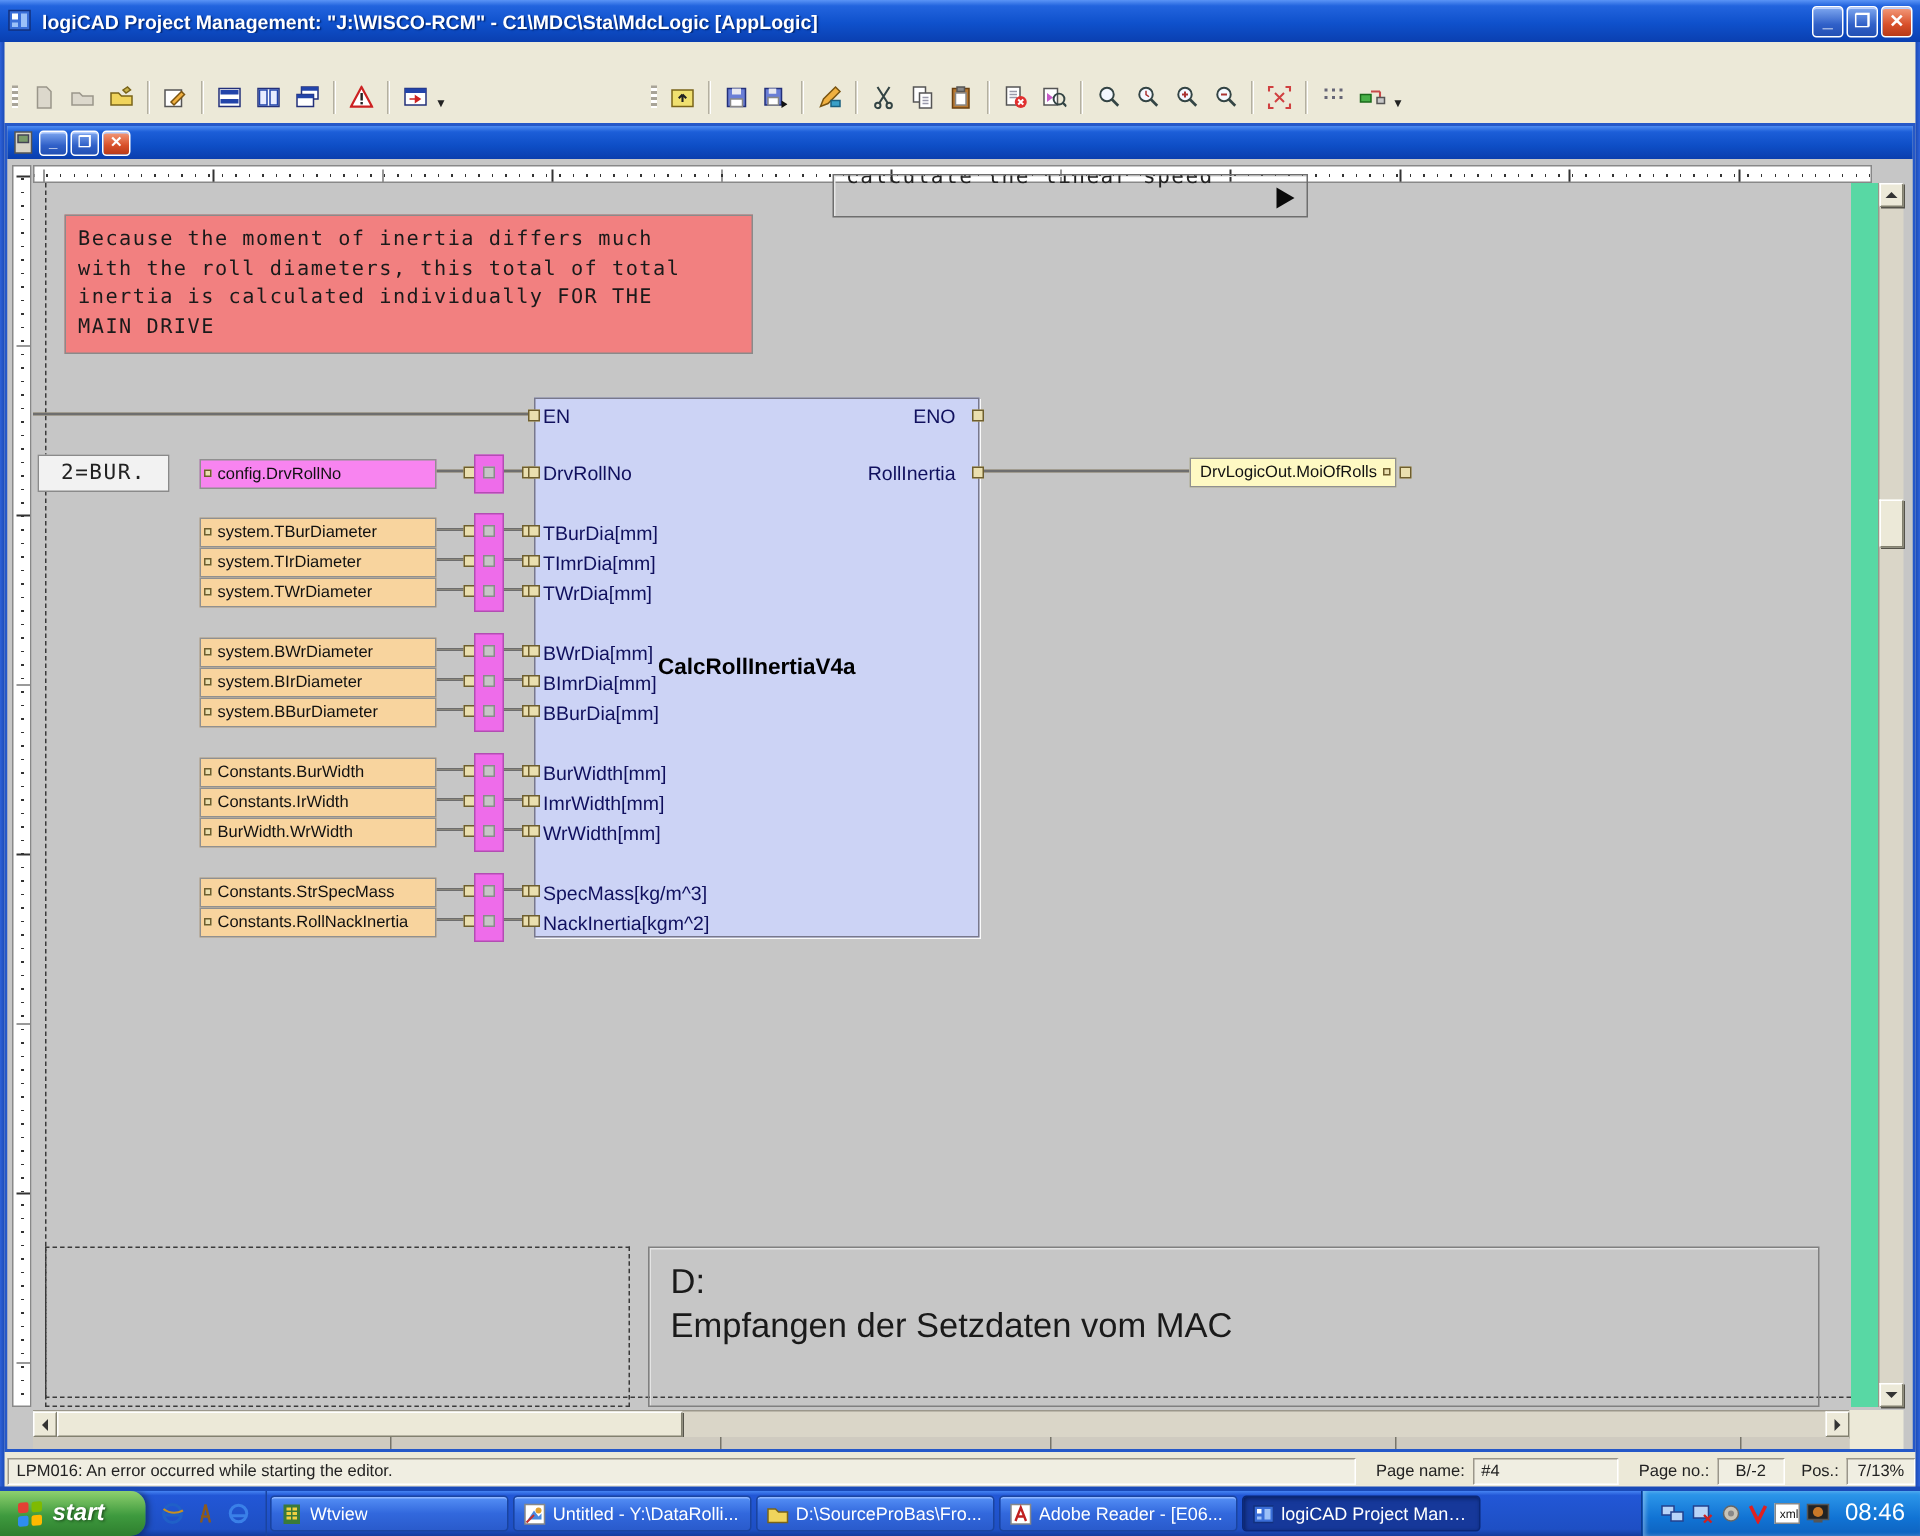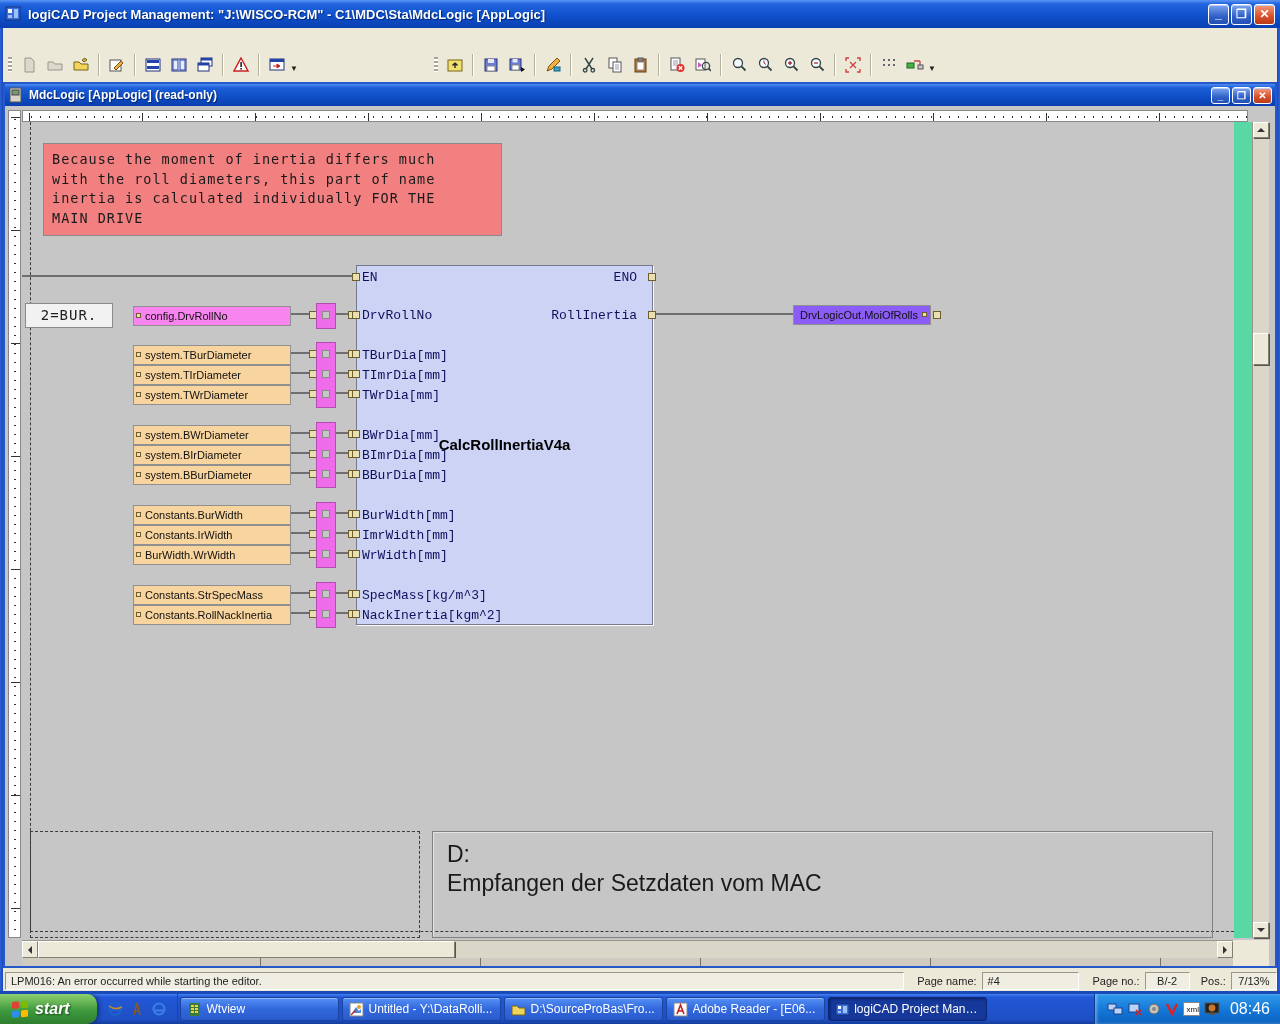--- a/index.html
+++ b/index.html
@@ -71,21 +71,21 @@
   .casebox{left:20px;top:197px;width:88px;height:25px;background:#F2F2F2;border:1px solid #8A8A8A;
     font-size:14px;color:#222;text-align:center;line-height:23px;letter-spacing:1px}
   .sig{left:128px;width:158px;height:20px;border:1px solid #909090;font-size:11px;color:#111;
     line-height:18px;padding-left:11px;white-space:nowrap;overflow:hidden}
   .sigpin{position:absolute;left:2px;top:6px;width:5px;height:5px;background:#EADFAF;border:1px solid #6E5E2E}
   .wire{height:2px;background:#E2D0A0;border-top:1px solid #6E6E6E;border-bottom:1px solid #6E6E6E}
   .stub{width:8px;height:8px;background:#EADFAF;border:1px solid #6E5E2E}
   .ccol{left:311px;width:20px;background:#EE6CEA;border:1px solid #B34CB3}
   .cin{position:absolute;left:5px;width:8px;height:8px;background:#C6C6C6;border:1px solid #8A8A8A}
   .fb{left:351px;top:159px;width:297px;height:360px;background:#CCD3F5;border:1px solid #78788C;box-shadow:1px 1px 0 #FAFAFA}
-  .bt{font-family:Liberation Mono, monospace;font-size:13px;color:#10105E;white-space:pre}
+  .bt{font-family:Liberation Sans, sans-serif;font-size:13px;color:#10105E;white-space:pre}
   .btl{left:357px}
   .btr{left:351px;width:291px;text-align:right;padding-right:10px}
   .fbname{left:351px;top:330px;width:297px;text-align:center;font-weight:bold;font-size:15px;color:#000}
   .bpin{width:8px;height:8px;background:#EADFAF;border:1px solid #6E5E2E}
   .outbox{left:788px;top:199px;width:138px;height:20px;border:1px solid #909090;font-size:11px;color:#111;line-height:18px;padding-left:6px;white-space:nowrap}
   .outpin{position:absolute;right:3px;top:6px;width:5px;height:5px;background:#EADFAF;border:1px solid #6E5E2E}
   .dbox{left:427px;top:725px;width:781px;height:107px;border:1px solid #808080;box-shadow:inset 1px 1px 0 #E4E4E4;padding:8px 0 0 14px;color:#1A1A1A}
   .dline{font-size:23px;line-height:29px}
 
   
@@ -321,40 +321,43 @@
       </div>
     <div class="caret">▼</div>
   </div>
 
   <div class="s mdi">
     <div class="mdititle">
       <svg width="16" height="16">
           <rect x="2" y="1" width="11" height="14" fill="#D8D4C8" stroke="#555"></rect>
           <rect x="4" y="3" width="7" height="5" fill="#7A9A6A" stroke="#445"></rect>
         </svg>
-      <div class="mdittext">MdcLogic [AppLogic] (read-only)</div>
       <div class="winbtn small">_</div>
       <div class="winbtn small">❐</div>
       <div class="winbtn small close">✕</div>
     </div>
 
     <div class="canvas">
 
       <div class="s rcorner"></div>
       <div class="s hruler"></div>
       <div class="s vruler"></div>
 
       <div class="s vdash" style="left:25px;top:16px;height:809px"></div>
       <div class="s hdash" style="left:25px;top:825px;width:1204px"></div>
       <div class="s vdash" style="left:1229px;top:16px;height:816px"></div>
       <div class="s teal" style="background:#58D8A4"></div>
 
+      <div class="s notebox">
+        <div class="notetext mono">calculate the linear speed</div>
+        <div class="flowarrow"></div>
+      </div>
 
       <div class="s comment mono" style="background:#F28080">Because the moment of inertia differs much
-with the roll diameters, this part of name
+with the roll diameters, this total of total
 inertia is calculated individually FOR THE
 MAIN DRIVE</div>
 
       <div class="s casebox mono">2=BUR.</div>
 
       <div class="s wire" style="left:17px;top:169px;width:334px"></div>
 
       <div class="s sig" style="top:200px;background:#F884F0"><span class="sigpin"></span><span>config.DrvRollNo</span></div>
       <div class="s sig" style="top:239px;background:#F8D49E"><span class="sigpin"></span><span>system.TBurDiameter</span></div>
       <div class="s sig" style="top:259px;background:#F8D49E"><span class="sigpin"></span><span>system.TIrDiameter</span></div>
@@ -457,21 +460,21 @@
       <div class="s bpin" style="left:347px;top:364px"></div>
       <div class="s bpin" style="left:347px;top:404px"></div>
       <div class="s bpin" style="left:347px;top:424px"></div>
       <div class="s bpin" style="left:347px;top:444px"></div>
       <div class="s bpin" style="left:347px;top:484px"></div>
       <div class="s bpin" style="left:347px;top:504px"></div>
       <div class="s bpin" style="left:643px;top:167px"></div>
       <div class="s bpin" style="left:643px;top:205px"></div>
 
       <div class="s wire" style="left:651px;top:207px;width:137px"></div>
-      <div class="s outbox" style="background:#8b5cf6"><span>DrvLogicOut.MoiOfRolls</span><span class="outpin"></span></div>
+      <div class="s outbox" style="background:#fef9c3"><span>DrvLogicOut.MoiOfRolls</span><span class="outpin"></span></div>
       <div class="s stub" style="left:928px;top:205px"></div>
 
       <div class="s dashedrect" style="left:25px;top:725px;width:390px;height:107px"></div>
       <div class="s dbox">
         <div class="dline">D:</div>
         <div class="dline">Empfangen der Setzdaten vom MAC</div>
       </div>
 
       <div class="s sbV">
         <div class="sbtn" style="left:0;top:0;width:16px;height:16px">

